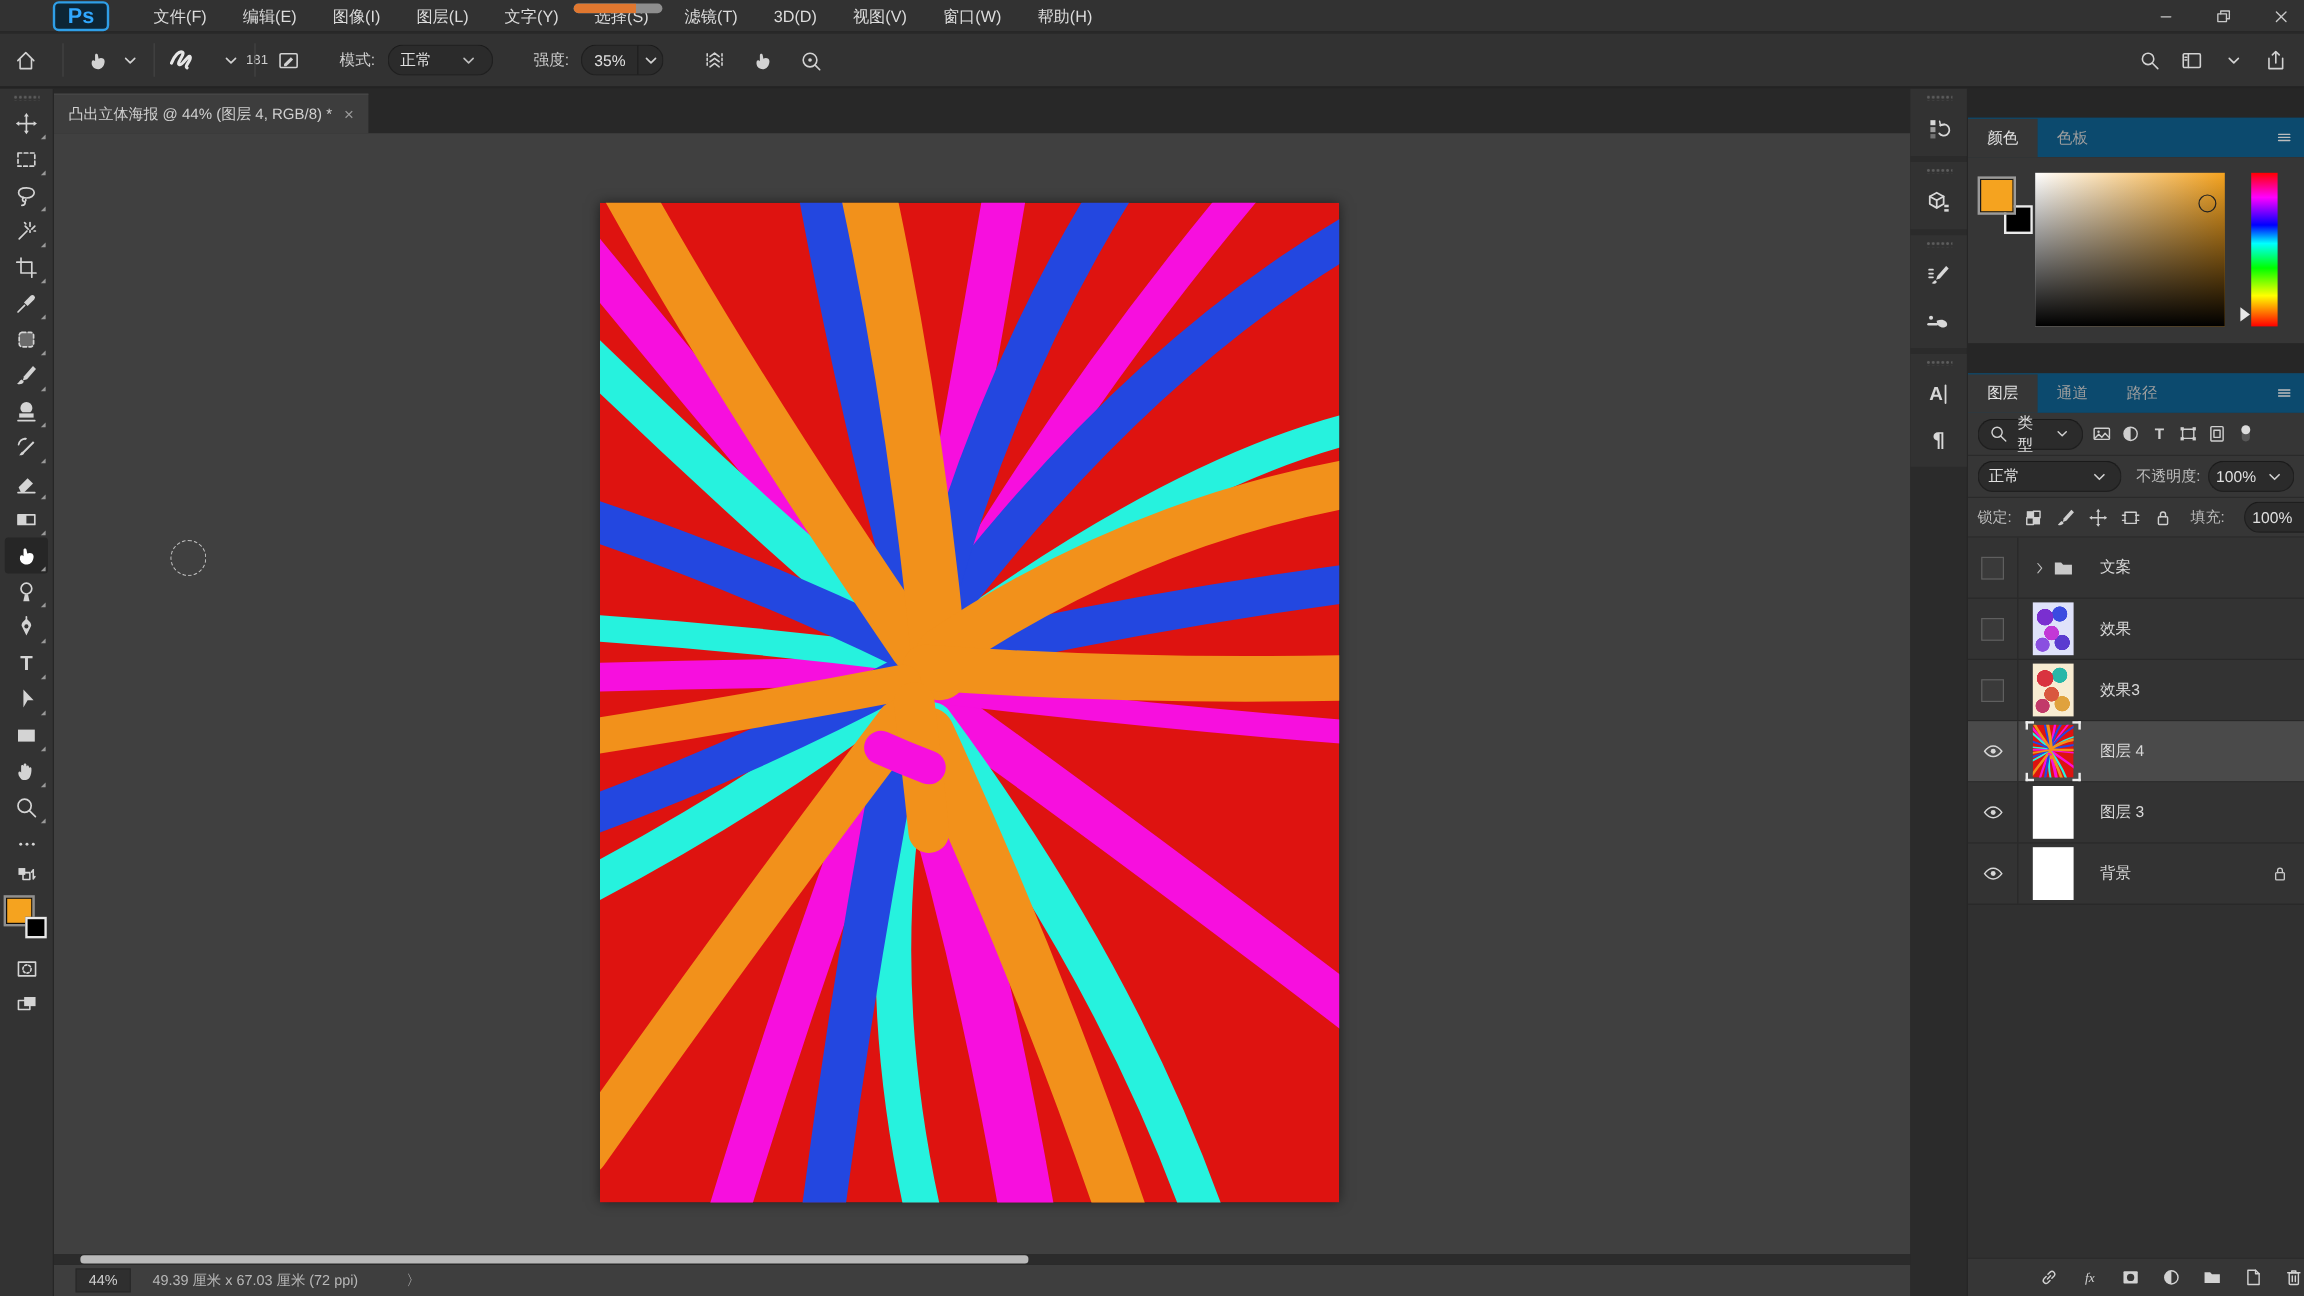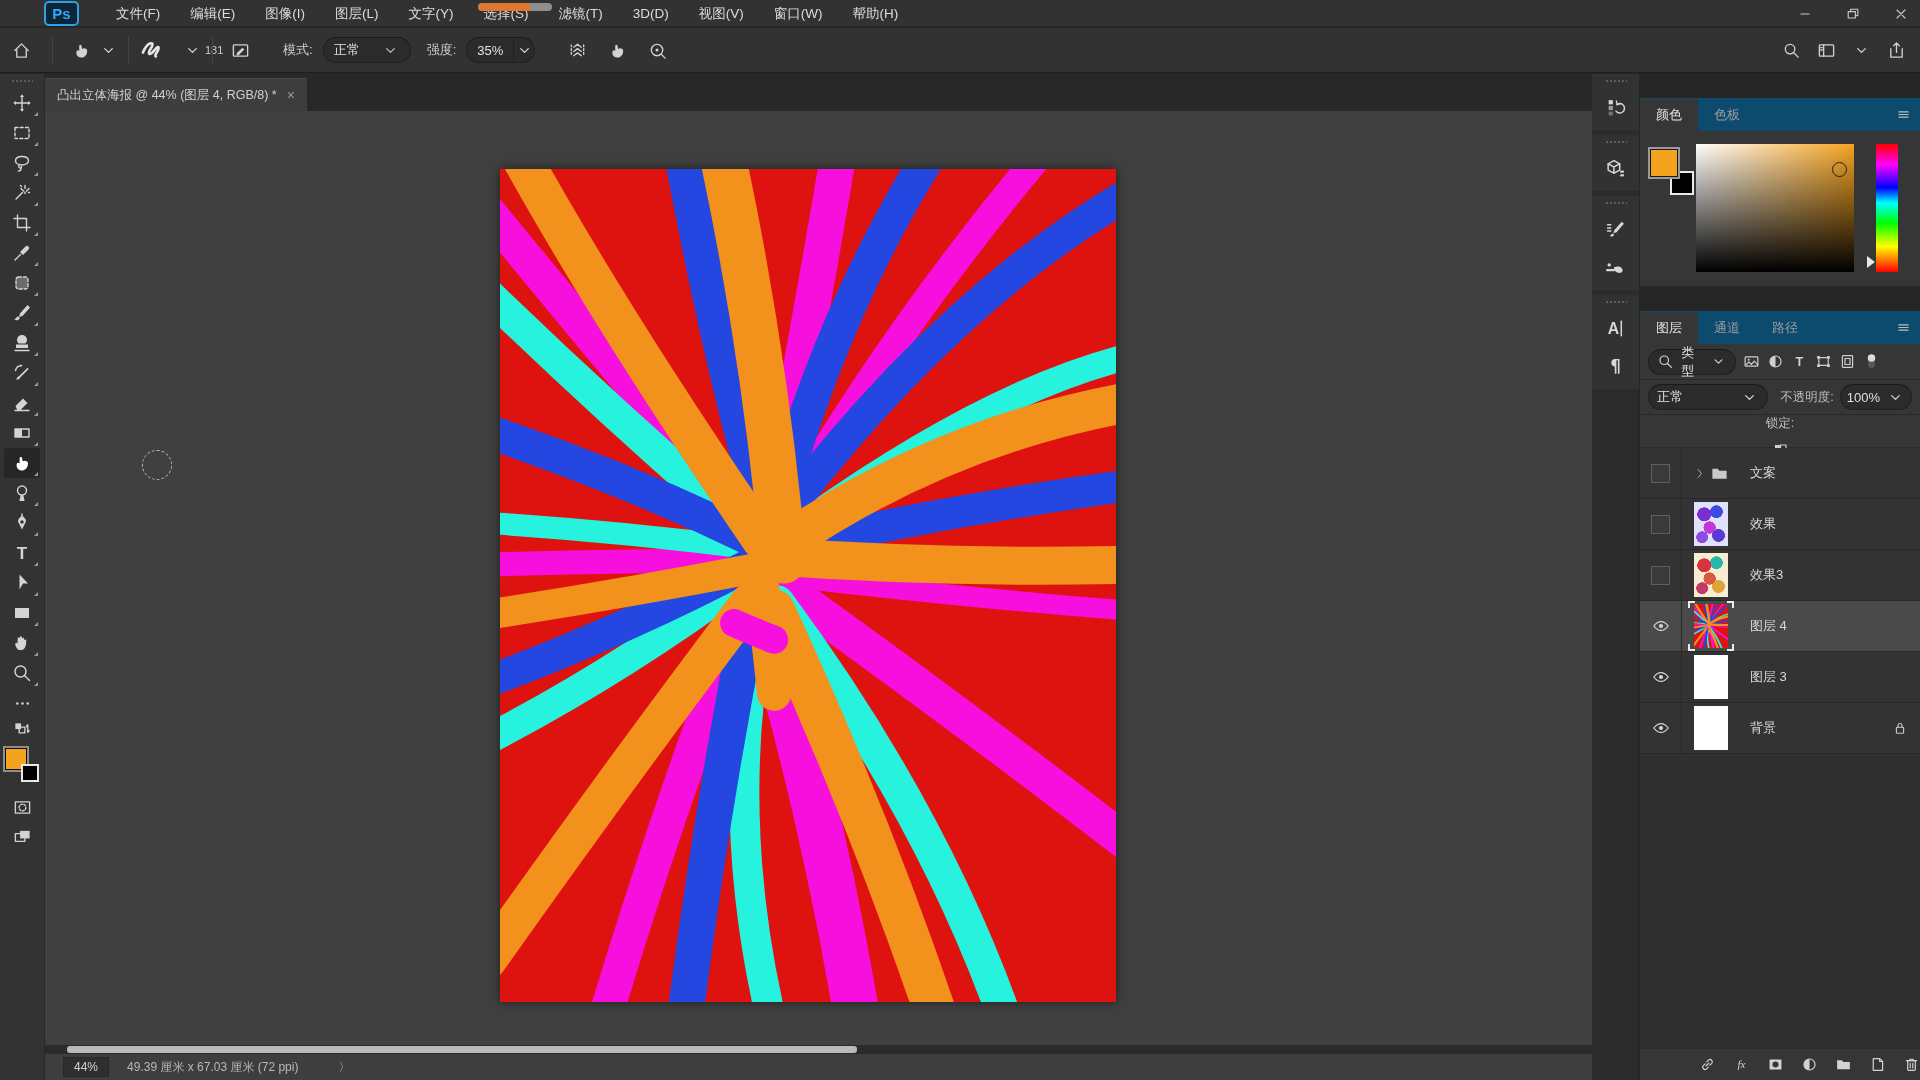--- a/index.html
+++ b/index.html
@@ -4,22 +4,22 @@
 <style>
   * { margin:0; padding:0; box-sizing:border-box; }
   html,body { width:1920px; height:1080px; overflow:hidden; background:#262626;
     font-family:"Liberation Sans","DejaVu Sans",sans-serif; color:#d6d6d6; }
   svg.ic { display:block; }
   .icon-btn { display:flex; align-items:center; justify-content:center; color:#d2d2d2; }
 
   
   #titlebar { position:absolute; left:0; top:0; width:1920px; height:27px; background:#323232;
     display:flex; align-items:center; border-bottom:1px solid #262626; }
-  #ps-logo { width:35px; height:25px; margin-left:44px; border-radius:5px; background:#0d2535;
-    border:2px solid #2f9fe8; color:#31a8ff; font-size:15px; font-weight:bold;
+  #ps-logo { width:47px; height:25px; margin-left:44px; border-radius:5px; background:#0d2535;
+    border:2px solid #2f9fe8; color:#31a8ff; font-size:18px; font-weight:bold;
     display:flex; align-items:center; justify-content:center;text-align:right; }
   #menu-items { display:flex; margin-left:22px; }
   .menu-item { font-size:13.5px; color:#dcdcdc; padding:0 15px; line-height:27px; white-space:nowrap; cursor:default; }
   #progress-pill { position:absolute; left:478px; top:3px; width:74px; height:8px; border-radius:4px;
     background:#8e8e8e; overflow:hidden; }
   #progress-fill { height:100%; background:#e0772f; border-radius:4px 0 0 4px; }
   #win-controls { position:absolute; right:8px; top:0; height:27px; display:flex; align-items:center; gap:26px; }
   .win-btn { width:22px; height:22px; color:#c9c9c9; }
 
   
@@ -100,21 +100,21 @@
     display:flex; flex-direction:column; }
   .lp-row { display:flex; align-items:center; padding:0 8px; background:#363636; }
   #filter-row { height:36px; gap:7px; border-bottom:1px solid #2a2a2a; }
   #filter-select { width:88px; padding:0 6px; gap:5px; justify-content:flex-start; }
   #filter-select span { flex:1; }
   .f-ic { color:#cfcfcf; }
   #blend-row { height:35px; border-bottom:1px solid #2a2a2a; }
   #blend-select { width:128px; padding:0 8px; justify-content:space-between; }
   #opacity-label, #lock-label, #fill-label { font-size:12.5px; color:#bdbdbd; white-space:nowrap; }
   .val-box { padding:0 6px; margin-left:6px; gap:6px; }
-  #lock-row { height:33px; gap:10px; border-bottom:1px solid #2a2a2a;flex-direction:column; }
+  #lock-row { height:33px; gap:10px; border-bottom:1px solid #2a2a2a; }
   #layer-list { flex:1; background:#303030; overflow:hidden; }
   .layer-row { height:51px; display:flex; align-items:center; border-bottom:1px solid #282828;
     background:#333; position:relative; }
   .layer-row.selected { background:#4a4a4a; }
   .vis-cell { width:42px; height:100%; display:flex; align-items:center; justify-content:center;
     border-right:1px solid #282828; color:#d6d6d6; }
   .vis-empty { width:19px; height:19px; border:1px solid #5f5f5f; background:#3a3a3a; }
   .thumb-zone { width:58px; display:flex; align-items:center; justify-content:center; gap:4px; position:relative; }
   .layer-thumb { width:34px; height:44px; background:#fff; }
   .thumb-fx1 { background:
@@ -223,21 +223,21 @@
     </div>
   <div class="opt-label" style="margin-left:26px">模式:</div>
   <div class="ctrl" style="width:88px; margin-left:10px; padding:0 10px; justify-content:space-between">
     <span>正常</span>
     <span class="icon-btn chev">
         <svg class="ic" width="19" height="19" viewBox="0 0 20 20" fill="none" stroke="currentColor" stroke-width="1.4" stroke-linecap="round" stroke-linejoin="round">
           <path d="M4 8l4 4 4-4" transform="translate(2,0)"></path>
         </svg>
       </span>
   </div>
-  <div class="opt-label" style="margin-left:16px">强度:</div>
+  <div class="opt-label" style="margin-left:34px">强度:</div>
   <div class="ctrl" style="margin-left:10px">
     <span style="padding:0 10px">35%</span>
     <span style="width:1px;height:24px;background:#1f1f1f"></span>
     <span class="icon-btn" style="width:20px">
         <svg class="ic" width="19" height="19" viewBox="0 0 20 20" fill="none" stroke="currentColor" stroke-width="1.4" stroke-linecap="round" stroke-linejoin="round">
           <path d="M4 8l4 4 4-4" transform="translate(2,0)"></path>
         </svg>
       </span>
   </div>
   <div class="icon-btn" style="width:40px; margin-left:22px">

